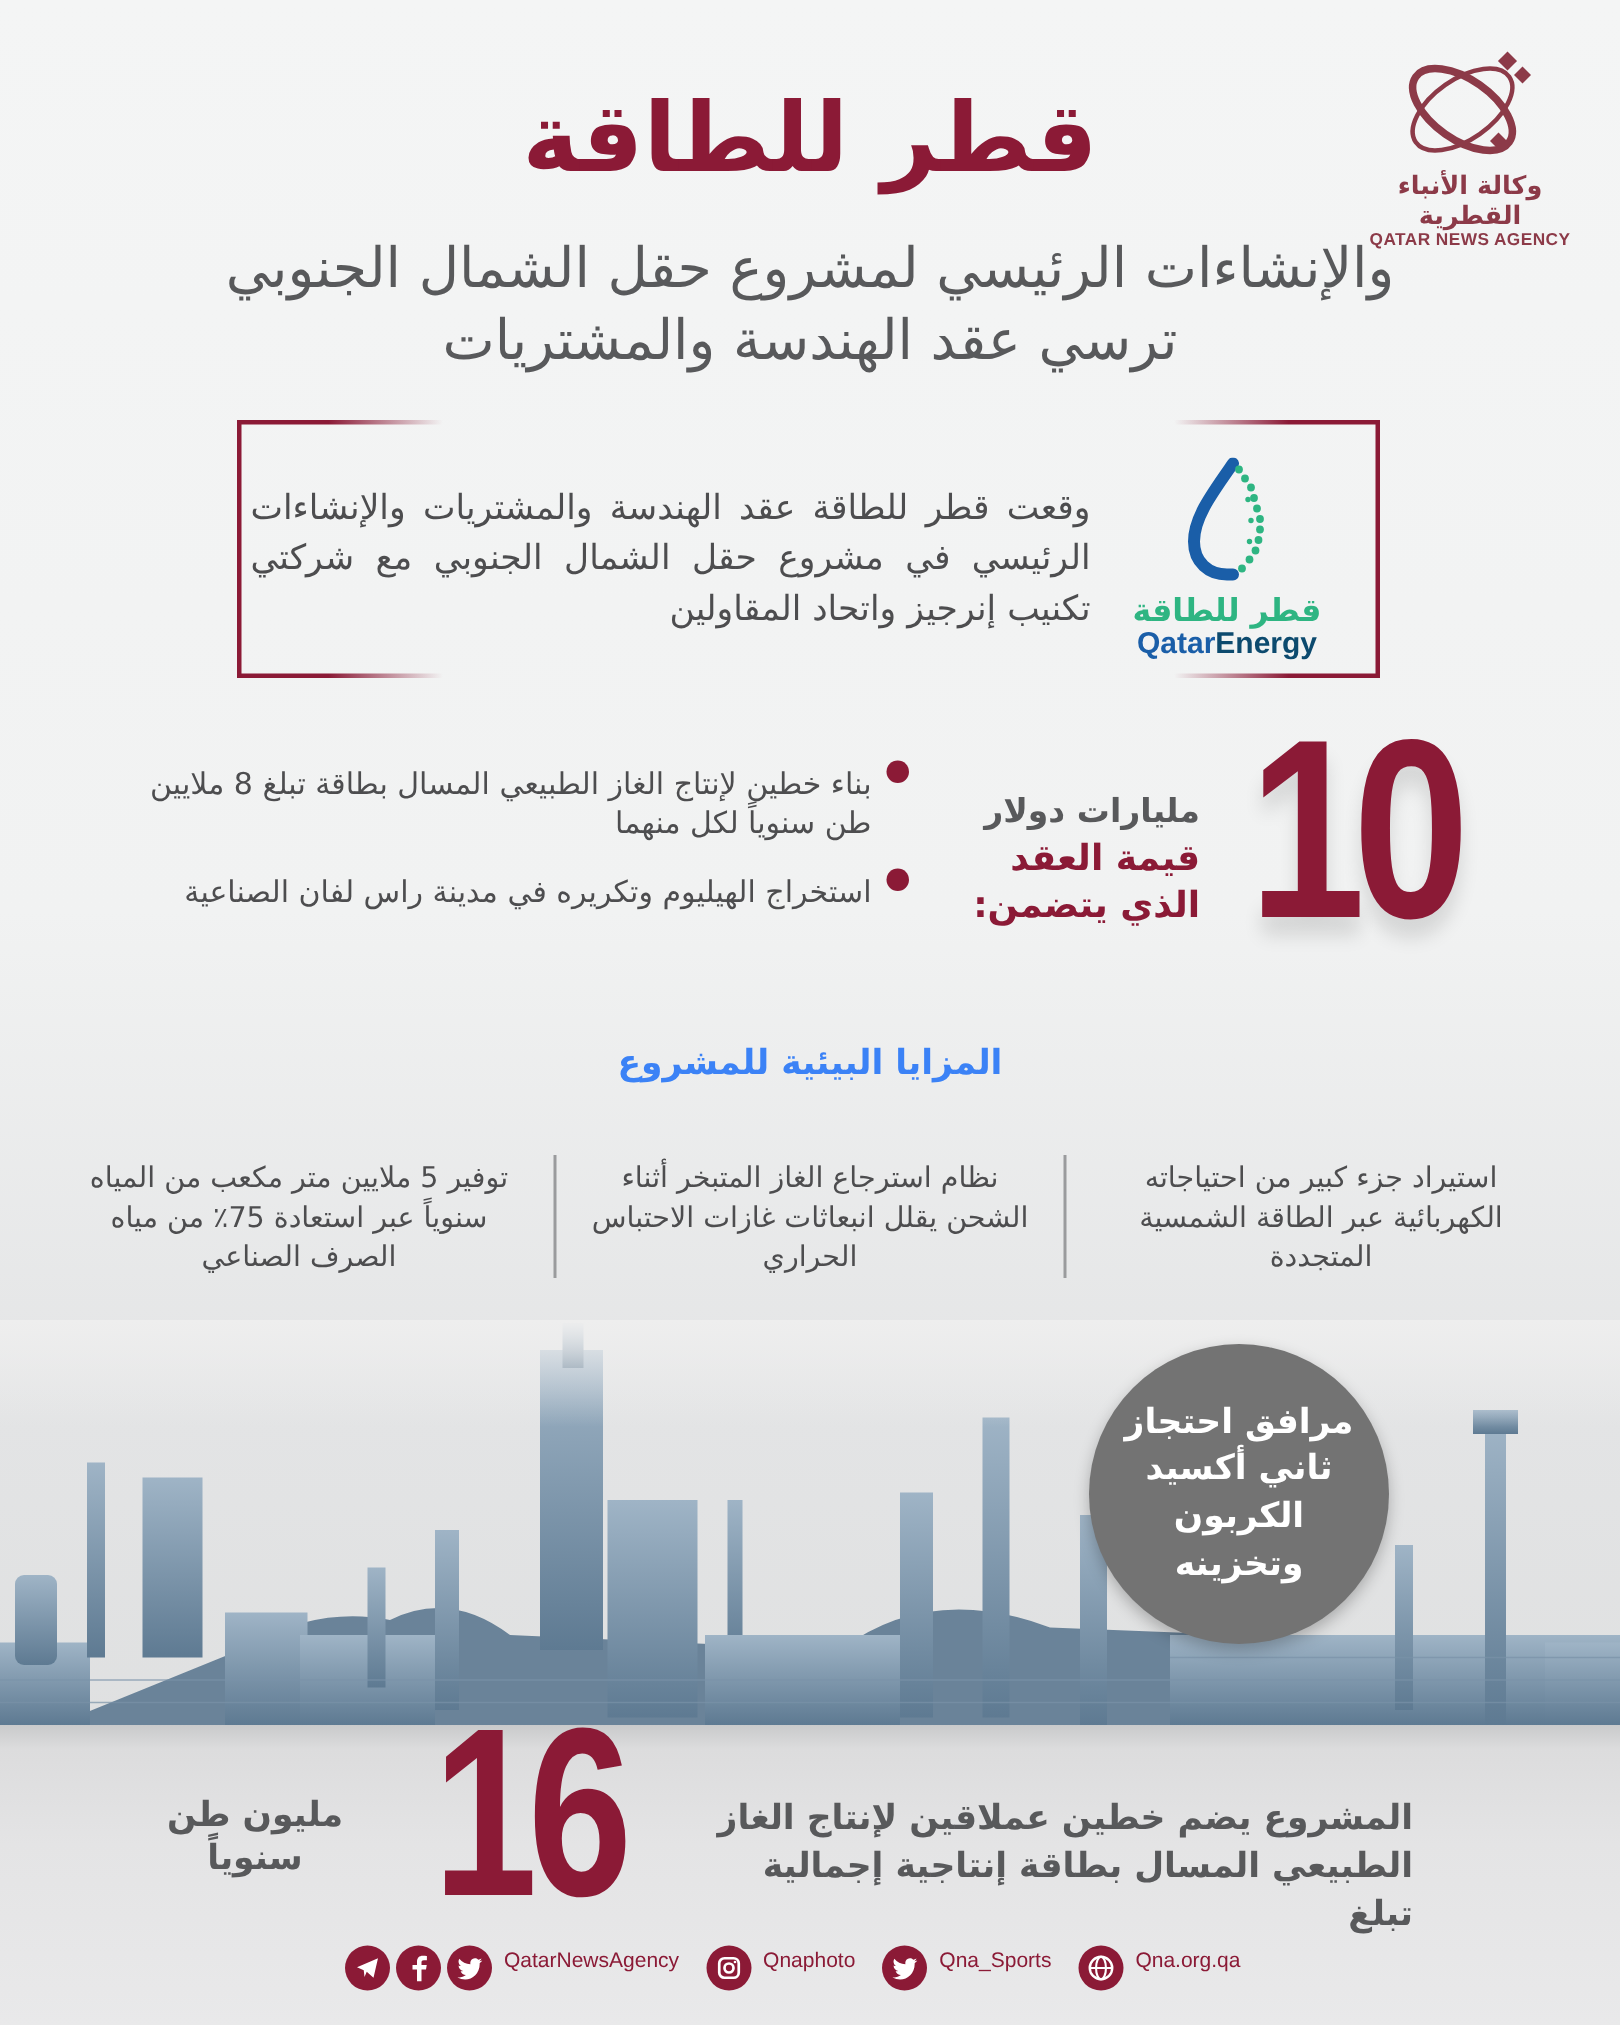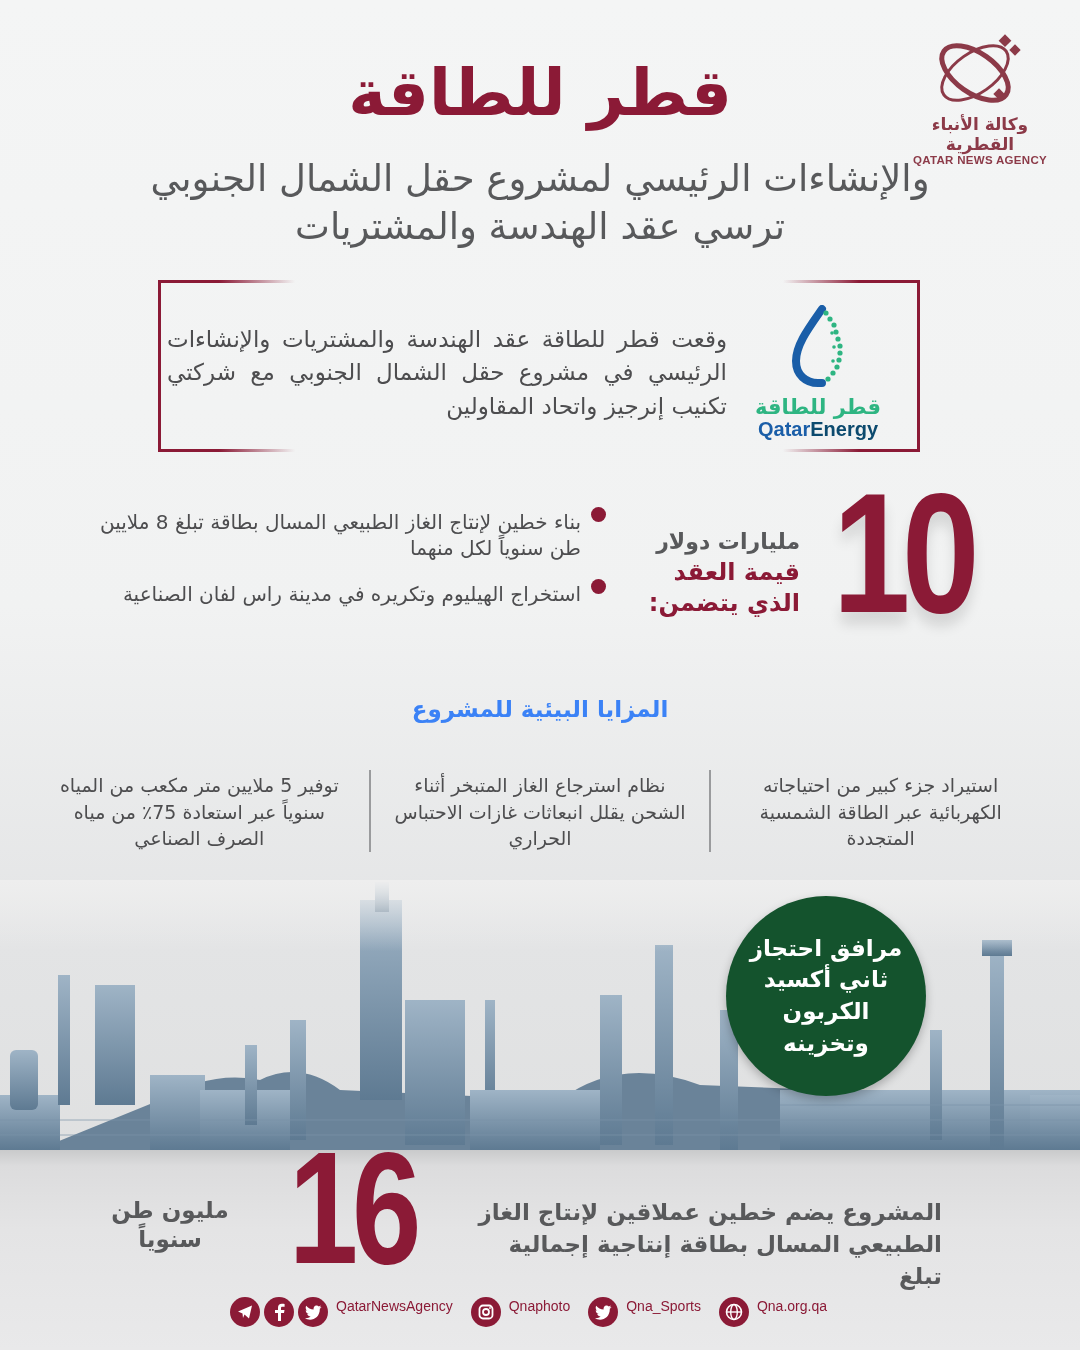--- a/index.html
+++ b/index.html
@@ -82,21 +82,21 @@
   }
   .env-col + .env-col { border-right: 2px solid #9a9b9d; }
   .env-col .inner { margin-top: 2px; }
 
   
   .skyline { left: 0; top: 880px; width: 1080px; height: 285px; }
 
   
   .co2-circle {
     left: 726px; top: 896px; width: 200px; height: 200px; border-radius: 50%;
-    background: #14532d; color: #fff; display: flex; align-items: center; justify-content: center;
+    background: #737373; color: #fff; display: flex; align-items: center; justify-content: center;
     text-align: center; font-size: 23px; font-weight: bold; line-height: 1.38;
     box-shadow: 0 4px 10px rgba(0,0,0,0.25);
   }
 
   
   .bottom-band { left: 0; top: 1150px; width: 1080px; height: 200px;
     background: linear-gradient(180deg, #c9cacb 0%, #dcdcdd 8%, #e4e4e5 40%, #e9e9ea 100%); }
   .big-sixteen {
     left: 262px; top: 1128px; width: 180px; height: 180px;
     font-family: "Liberation Sans", sans-serif; font-weight: bold; font-size: 160px; line-height: 160px;

